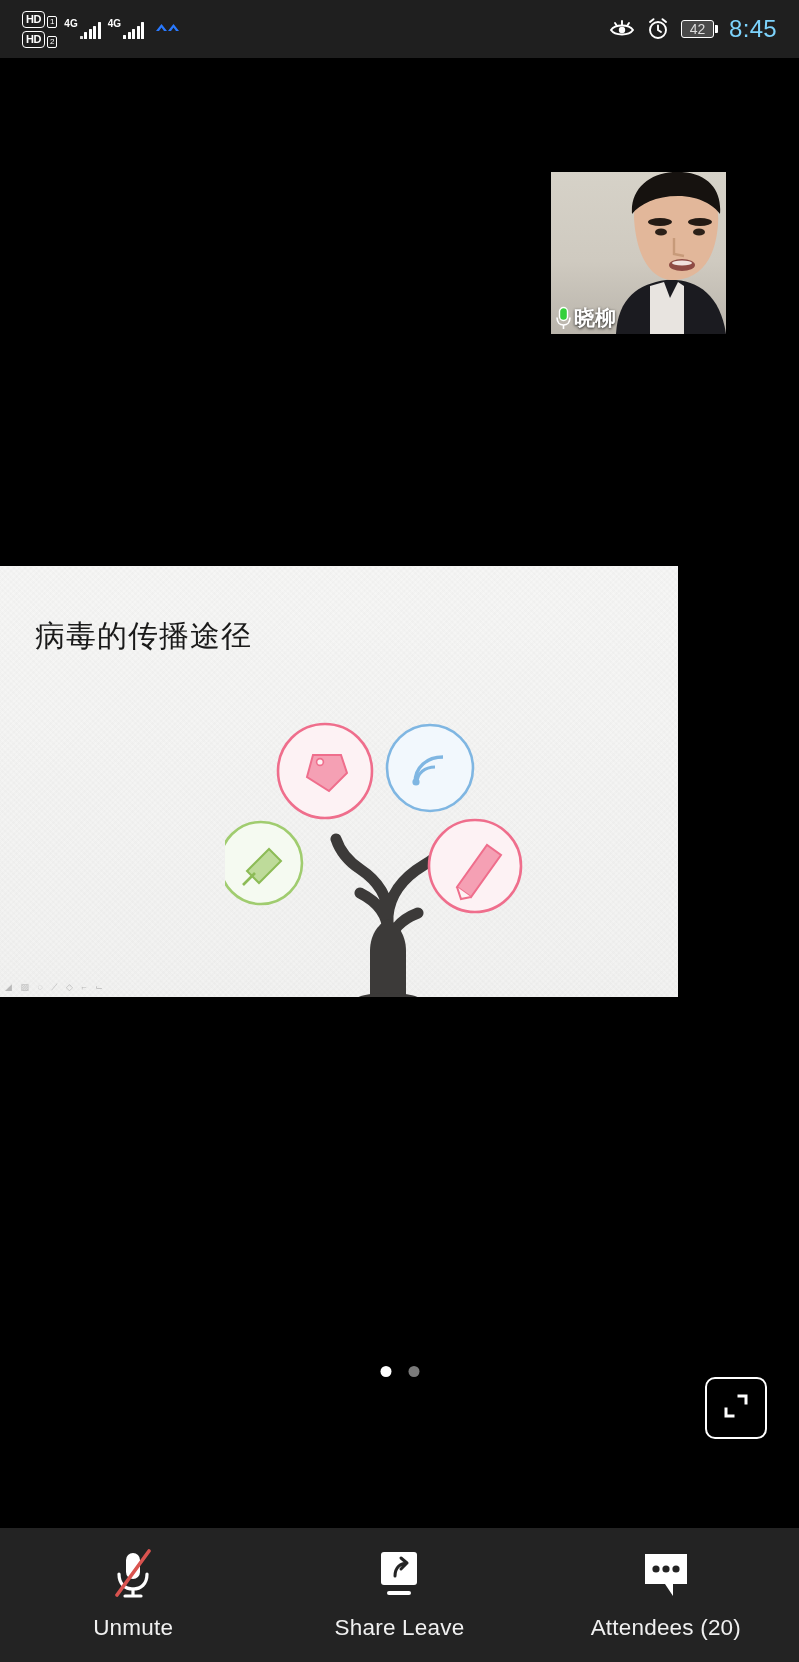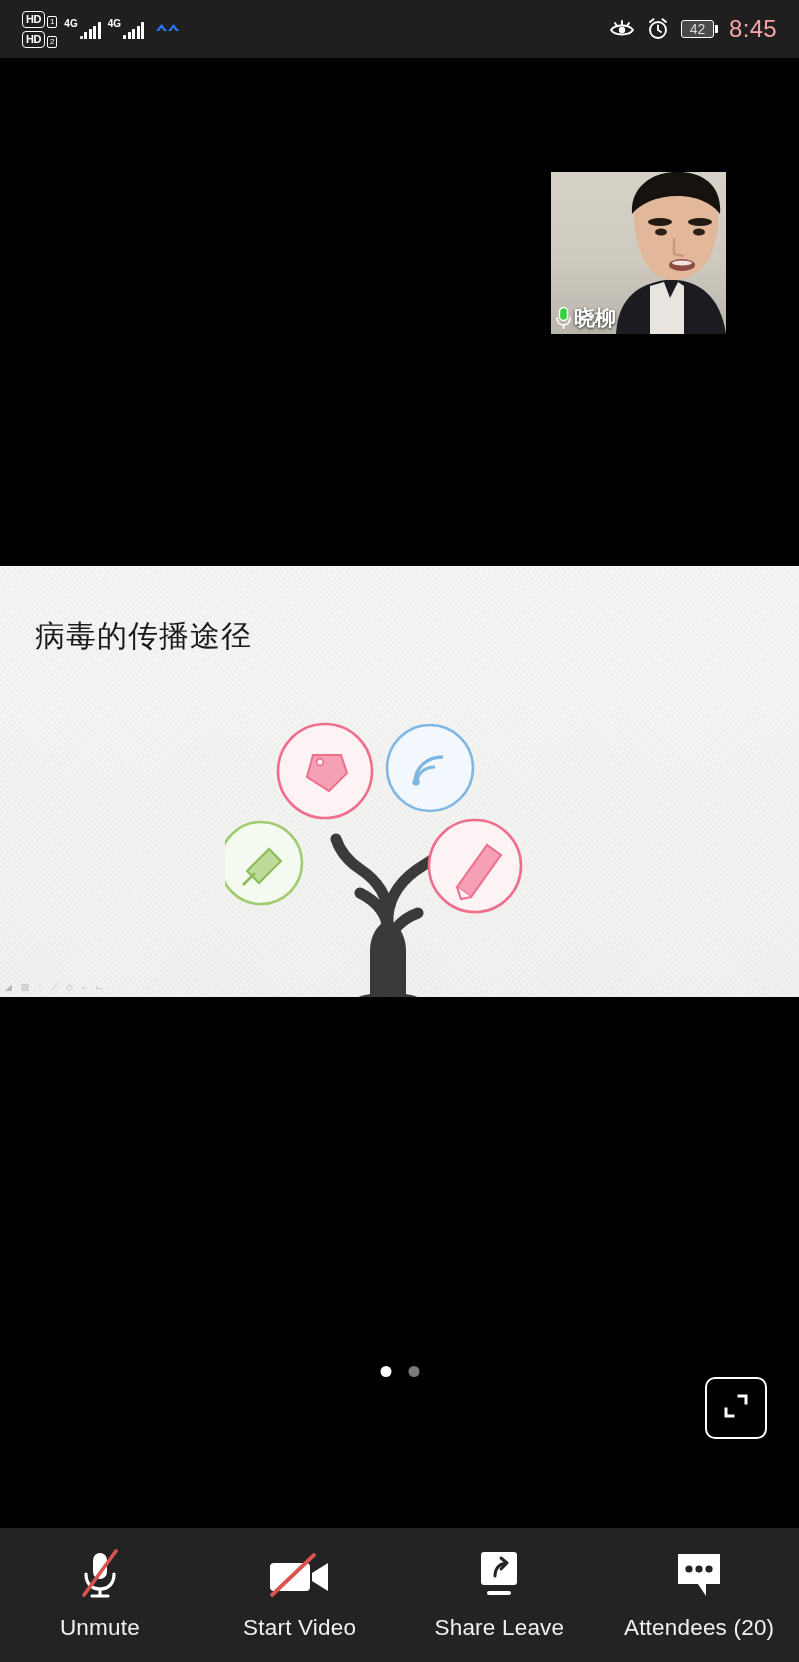--- a/index.html
+++ b/index.html
@@ -54,21 +54,21 @@
   .sb-ic { color: #fff; display: flex; align-items: center; }
   .batt {
     display: flex; align-items: center;
   }
   .batt-body {
     border: 1.6px solid #fff; border-radius: 3px;
     padding: 1px 3px; font-size: 14px; color: #ddd;
     line-height: 1.05; background: #4a4a4a; min-width: 33px; text-align: center;
   }
   .batt-cap { width: 3px; height: 8px; background: #fff; border-radius: 0 1px 1px 0; margin-left: 1px; }
-  .clock { color: #fca5a5; font-size: 24px; letter-spacing: .3px; }
+  .clock { color: #7dd3fc; font-size: 24px; letter-spacing: .3px; }
 
   
   .mtg-header {
     position: absolute; top: 58px; left: 0;
     width: 799px; height: 95px;
     background: #2b2b2b;
     display: flex; align-items: center;
   }
   .speaker-btn {
     position: absolute; left: 24px; top: 50%; transform: translateY(-50%);
@@ -114,21 +114,21 @@
     position: absolute; left: 4px; bottom: 2px;
     display: flex; align-items: center; gap: 2px;
     color: #fff; font-size: 21px;
     text-shadow: 0 1px 3px rgba(0,0,0,.85);
   }
   .mic-mini { width: 17px; height: 24px; display:block; }
 
   
   .slide {
     position: absolute; left: 0; top: 413px;
-    width: 799px; height: 431px;
+    width: 678px; height: 431px;
     background:
       repeating-linear-gradient(45deg, rgba(0,0,0,.012) 0 2px, transparent 2px 4px),
       repeating-linear-gradient(-45deg, rgba(0,0,0,.012) 0 2px, transparent 2px 4px),
       linear-gradient(180deg,#f6f6f5 0%, #f2f2f1 100%);
     overflow: hidden;
   }
   .slide-title {
     position: absolute; left: 35px; top: 50px;
     font-family: "DejaVu Serif", "Liberation Serif", serif;
     font-size: 30px; color: #1a1a1a; letter-spacing: 1px; font-weight: 500;
@@ -323,30 +323,20 @@
         <svg width="48" height="52" viewBox="0 0 48 52">
           <rect x="17" y="4" width="14" height="26" rx="7" fill="#fff"></rect>
           <path d="M10 25 C10 35, 16 40, 24 40 C32 40, 38 35, 38 25" fill="none" stroke="#fff" stroke-width="3.2" stroke-linecap="round"></path>
           <path d="M24 40 L24 47 M16 47 L32 47" stroke="#fff" stroke-width="3.2" stroke-linecap="round"></path>
           <path d="M8 46 L40 2" stroke="#d9534f" stroke-width="3.6" stroke-linecap="round"></path>
         </svg>
       </span>
       <span class="tb-lbl">Unmute</span>
     </div>
 
-    <div class="tb-item">
-      <span class="tb-ic">
-        <svg width="68" height="48" viewBox="0 0 68 48">
-          <rect x="4" y="12" width="40" height="28" rx="4" fill="#fff"></rect>
-          <path d="M46 22 L62 12 L62 40 L46 30 Z" fill="#fff"></path>
-          <path d="M6 44 L48 4" stroke="#d9534f" stroke-width="3.8" stroke-linecap="round"></path>
-        </svg>
-      </span>
-      <span class="tb-lbl">Start Video</span>
-    </div>
 
     <div class="tb-item">
       <span class="tb-ic">
         <svg width="52" height="50" viewBox="0 0 52 50">
           <rect x="8" y="2" width="36" height="33" rx="3" fill="#fff"></rect>
           <path d="M22 26 C22 17, 28 13, 34 13 M34 13 L28 8 M34 13 L28 19" fill="none" stroke="#232323" stroke-width="3" stroke-linecap="round" stroke-linejoin="round"></path>
           <rect x="14" y="41" width="24" height="4" rx="2" fill="#fff"></rect>
         </svg>
       </span>
       <span class="tb-lbl">Share Leave</span>

